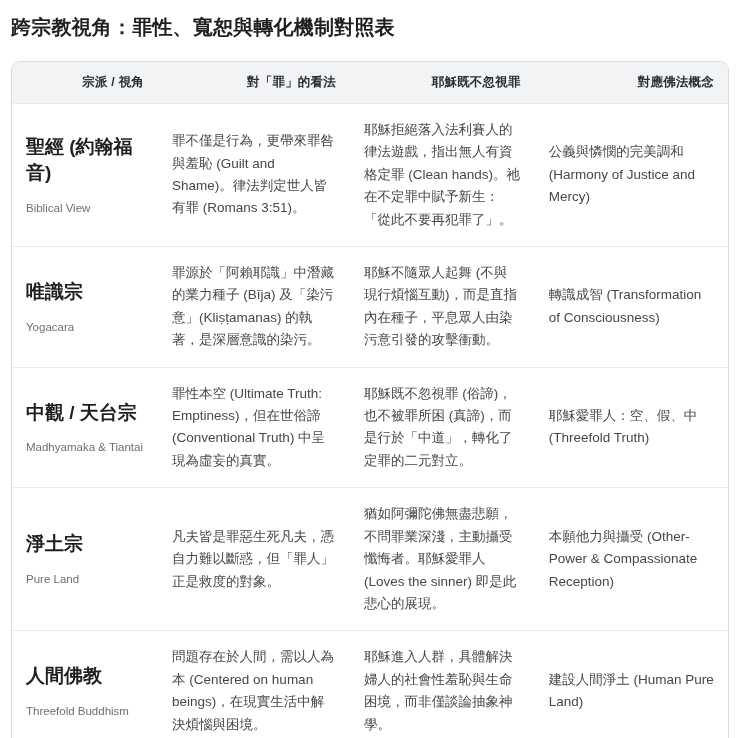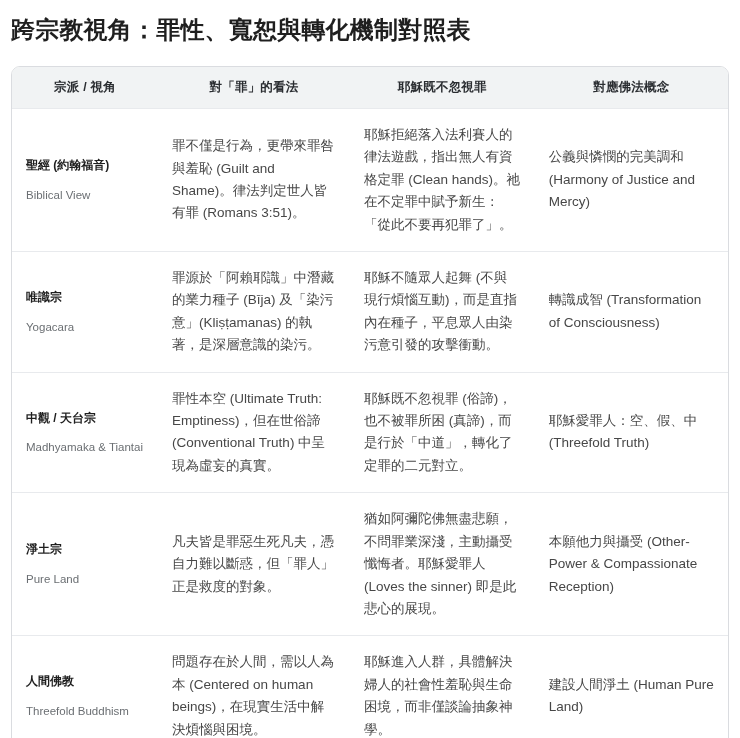--- a/index.html
+++ b/index.html
@@ -13,21 +13,21 @@
   *{box-sizing:border-box;}
   html,body{margin:0;padding:0;background:#ffffff;}
   body{
     width:740px;
     font-family:"Liberation Sans","DejaVu Sans",sans-serif;
     color:var(--text-dark);
     -webkit-font-smoothing:antialiased;
   }
   .page{padding:12px 11px 14px 11px;}
   .page-title{
-    font-size:24px;
+    font-size:20px;
     font-weight:700;
     color:var(--text-dark);
     margin:2px 0 20px 0;
     letter-spacing:.2px;
   }
   .table-wrap{
     border:1px solid var(--border);
     border-radius:9px;
     overflow:hidden;
     background:#fff;
@@ -36,37 +36,37 @@
     width:100%;
     border-collapse:collapse;
     table-layout:fixed;
   }
   col.c1{width:20.4%;}
   col.c2{width:26.8%;}
   col.c3{width:25.8%;}
   col.c4{width:27.0%;}
   thead th{
     background:var(--header-bg);
-    text-align:center;
+    text-align:right;
     font-size:12.5px;
     font-weight:700;
     color:#2a2d31;
     padding:12px 14px;
     letter-spacing:.2px;
   }
   tbody td{
     border-top:1px solid var(--divider);
     vertical-align:middle;
     padding:15px 14px;
     font-size:13.5px;
     line-height:1.66;
     color:var(--text-body);
   }
   .row-name{
-    font-size:12px;
+    font-size:19px;
     font-weight:700;
     color:var(--text-dark);
     line-height:1.4;
   }
   .row-sub{
     font-size:11.5px;
     color:var(--text-muted);
     margin-top:13px;
     line-height:1.4;
   }

